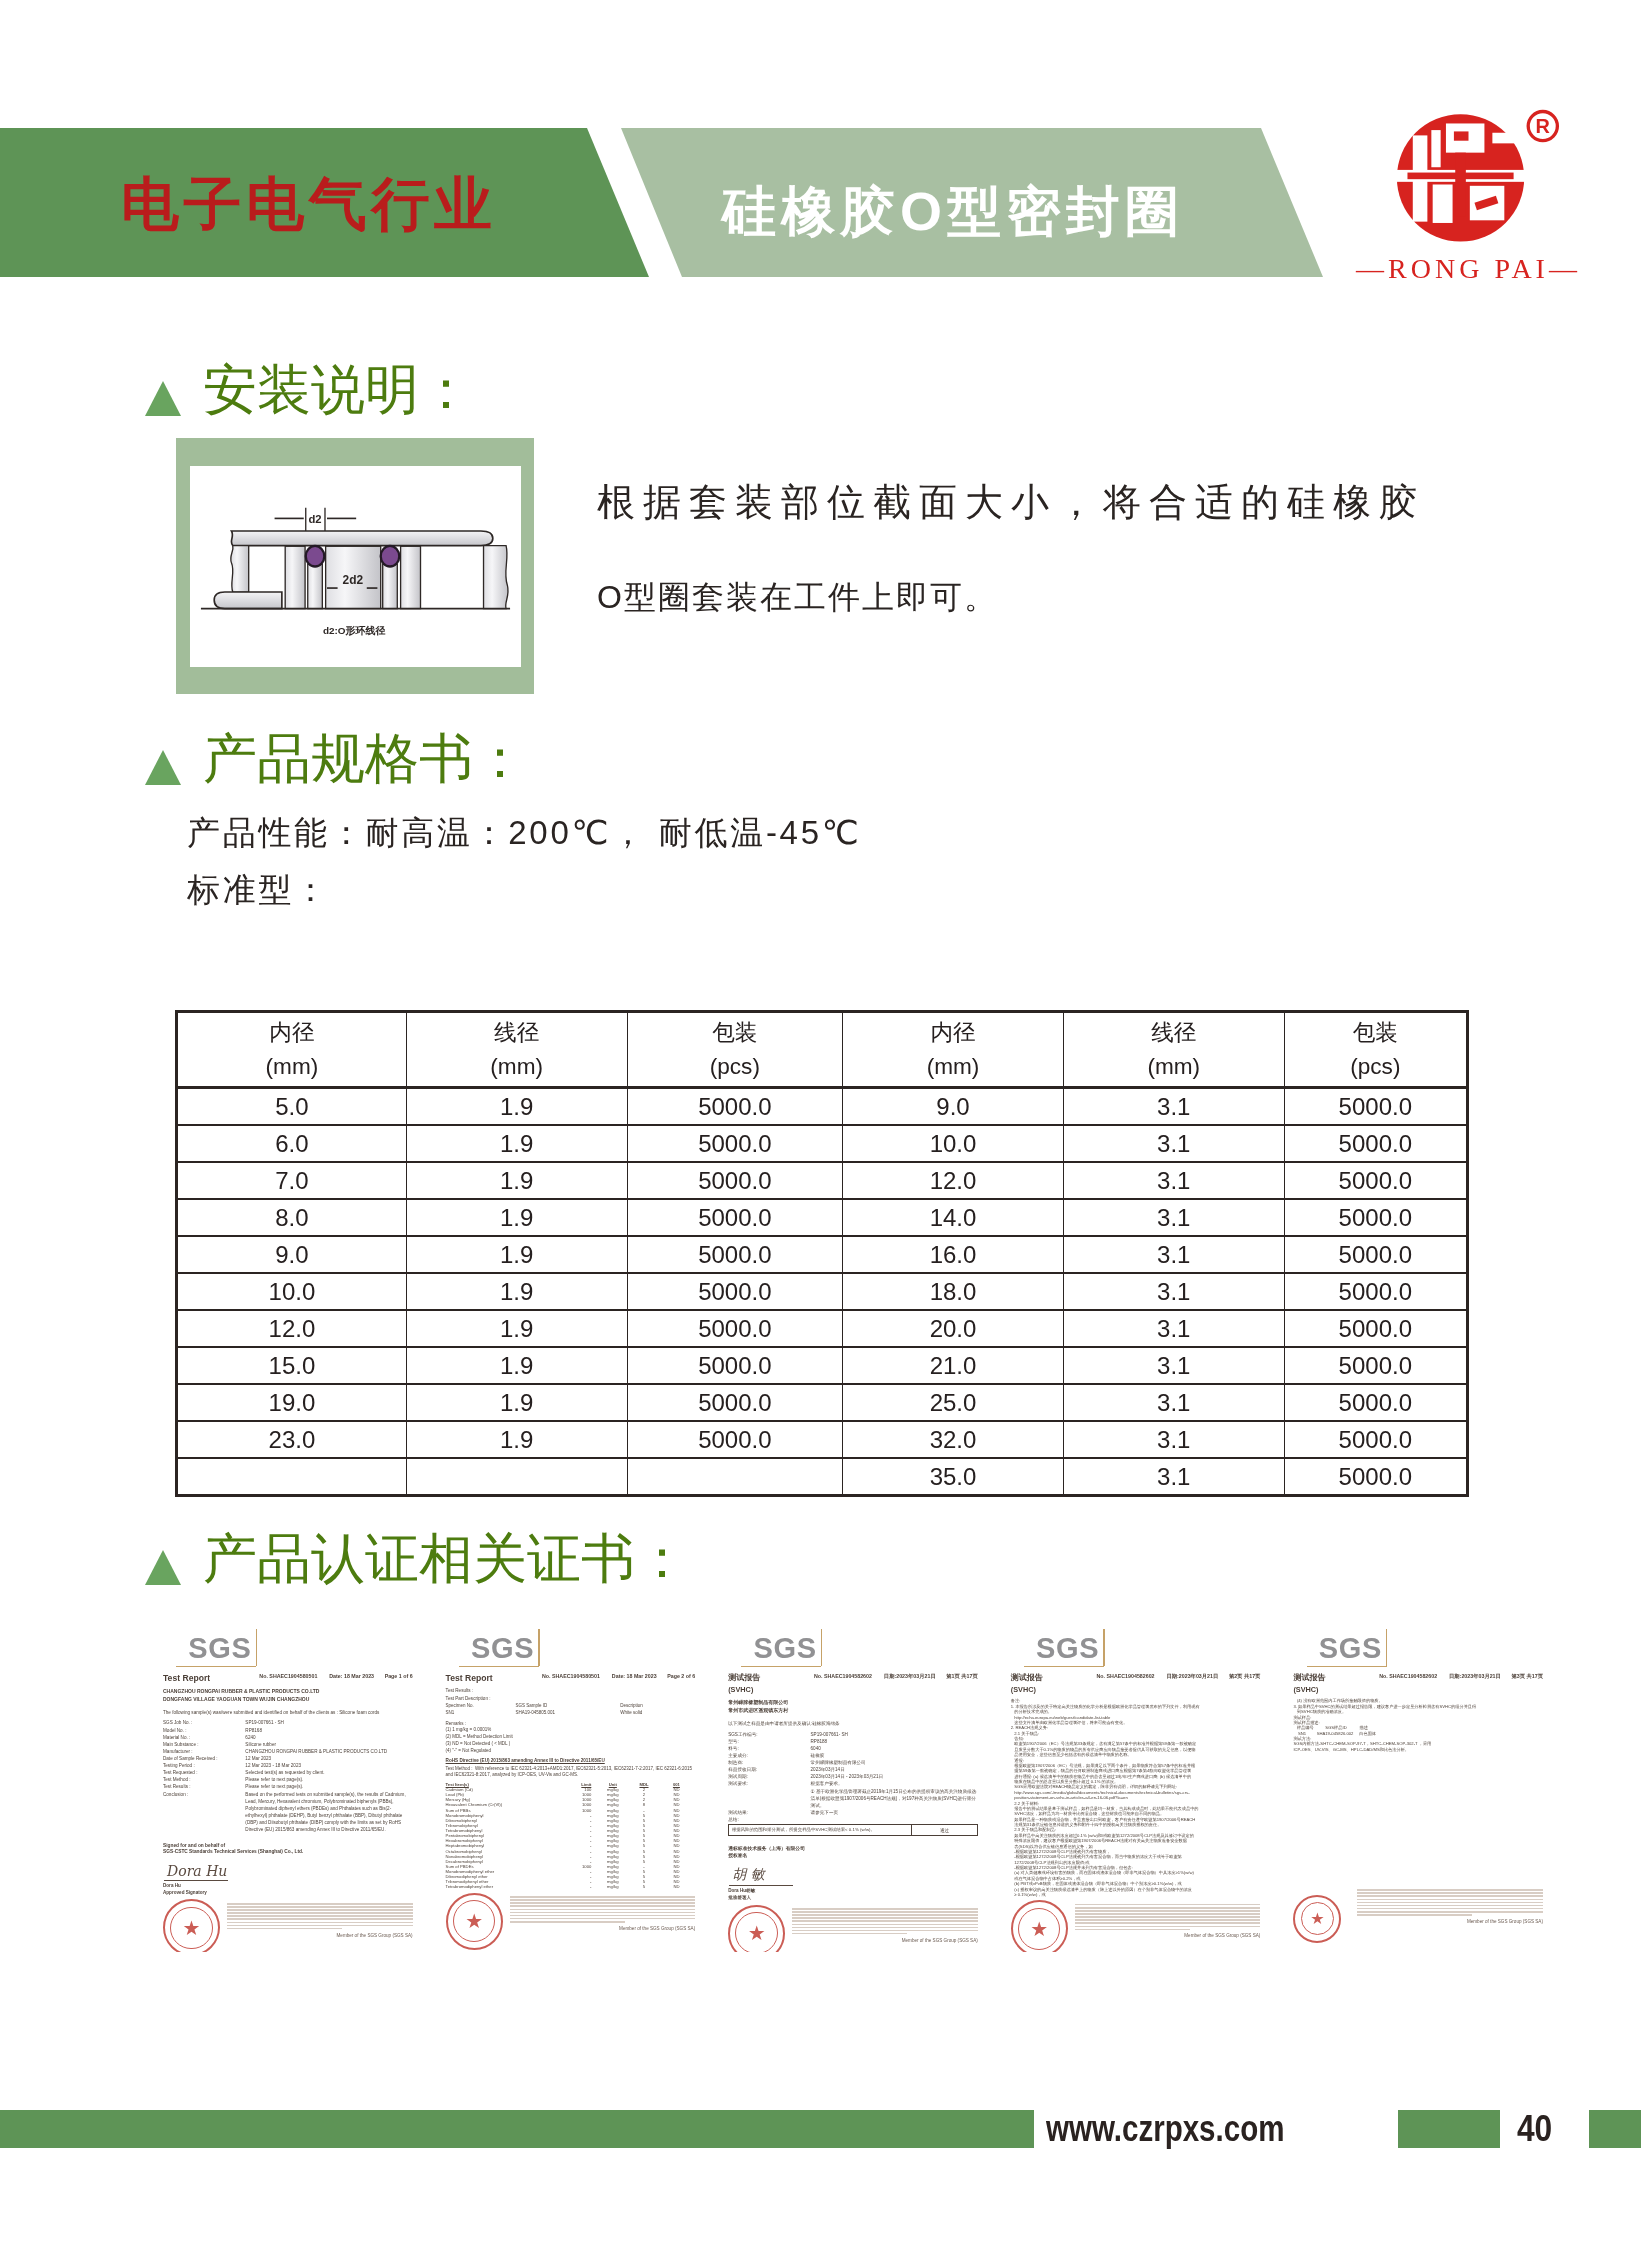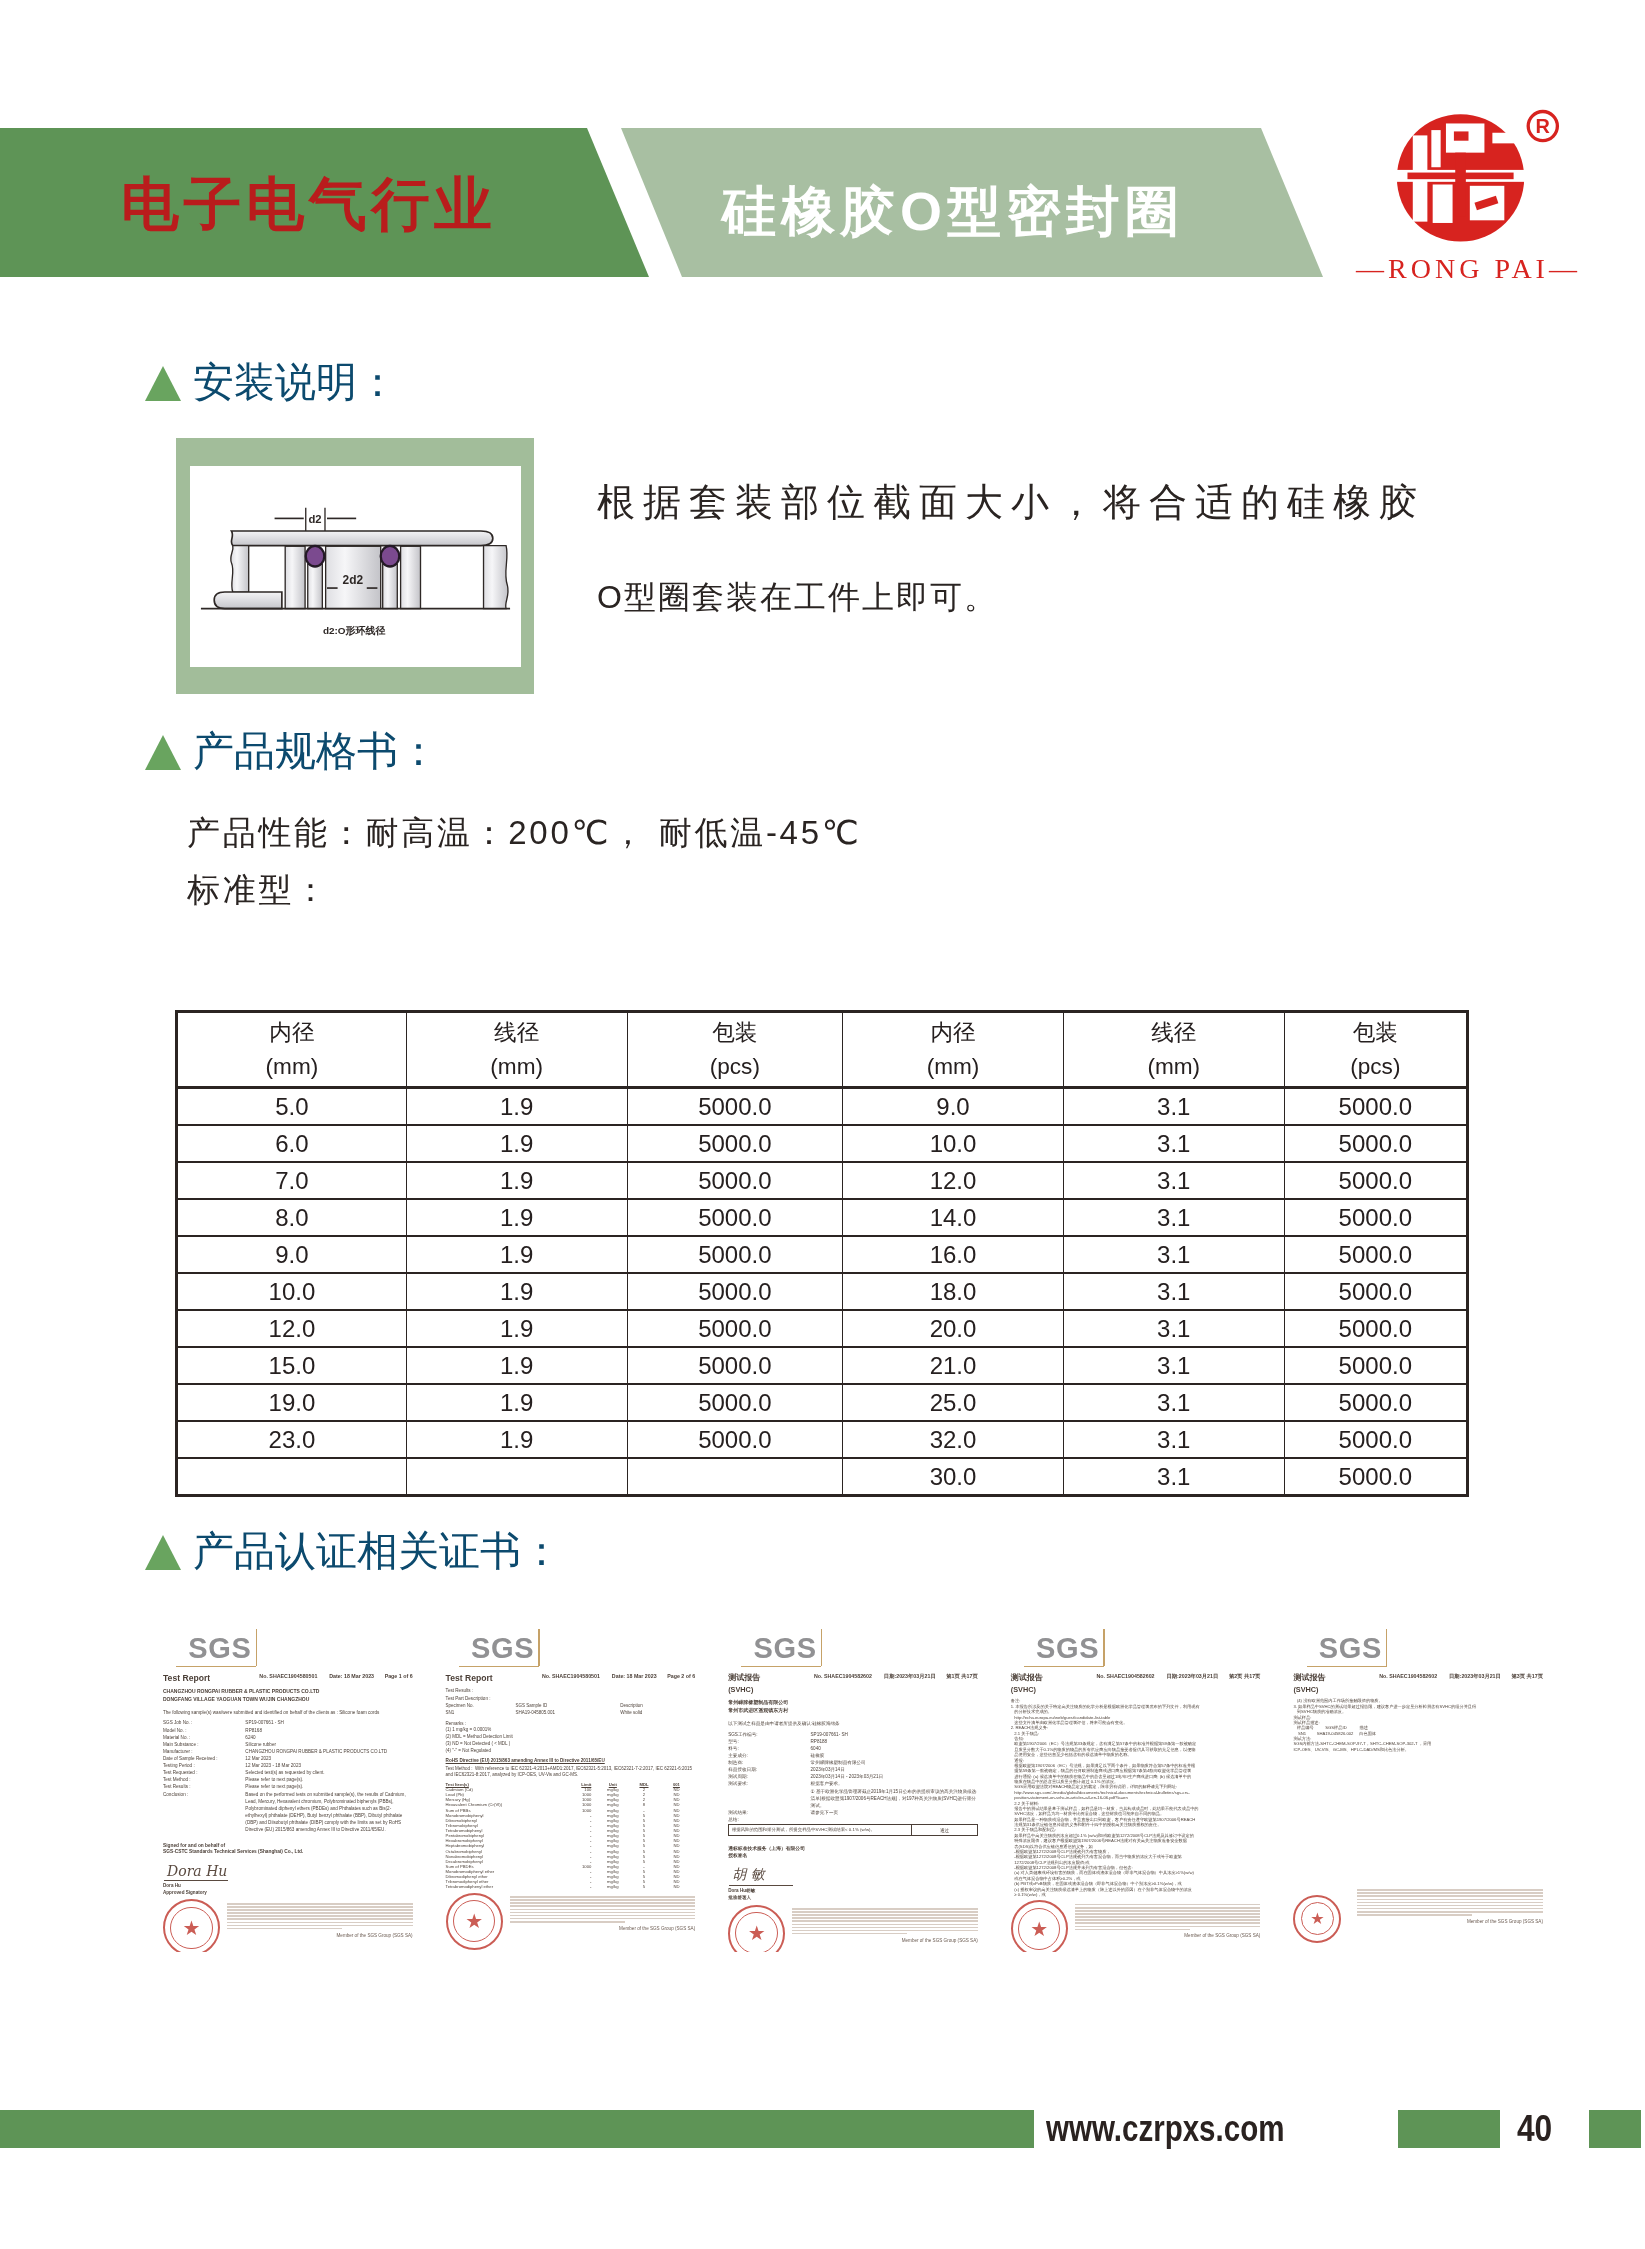--- a/index.html
+++ b/index.html
@@ -21,21 +21,21 @@
   .logo{position:absolute;left:1369px;top:106px;width:199px;height:186px;}
   .logo svg{display:block;}
   .logo-text{position:absolute;left:-20px;top:147px;width:239px;text-align:center;
       font-family:"Liberation Serif","DejaVu Serif",serif;font-size:28px;color:#d7231f;
       letter-spacing:4px;white-space:nowrap;}
 
   
   .sec-title{position:absolute;display:flex;align-items:flex-end;}
   .tri{width:0;height:0;border-left:18px solid transparent;border-right:18px solid transparent;
        border-bottom:35px solid #69a45f;margin-bottom:5.3px;}
-  .sec-title .txt{font-size:41px;color:#0c4a6e;margin-left:12px;white-space:nowrap;line-height:1.18;}
+  .sec-title .txt{font-size:54px;color:#4d7c0f;margin-left:22px;white-space:nowrap;line-height:1.18;}
   #sec1{left:145px;top:358px;}
   #sec2{left:145px;top:727px;}
   #sec3{left:145px;top:1527px;}
 
   
   .figure{position:absolute;left:176px;top:438px;width:358px;height:256px;background:#a2bd9a;}
   .figure-inner{position:absolute;left:14px;top:28px;width:331px;height:201px;background:#fff;}
   .desc1{position:absolute;left:597px;top:477px;font-size:38px;letter-spacing:8px;white-space:nowrap;}
   .desc2{position:absolute;left:597px;top:576px;font-size:32px;letter-spacing:2px;white-space:nowrap;}
 
@@ -340,21 +340,21 @@
           <td>1.9</td>
           <td>5000.0</td>
           <td>32.0</td>
           <td>3.1</td>
           <td>5000.0</td>
         </tr>
         <tr>
           <td></td>
           <td></td>
           <td></td>
-          <td>30.0</td>
+          <td>35.0</td>
           <td>3.1</td>
           <td>5000.0</td>
         </tr>
       </tbody>
   </table>
 
   <div class="sec-title" id="sec3">
     <div class="tri"></div>
     <span class="txt">产品认证相关证书：</span>
   </div>

